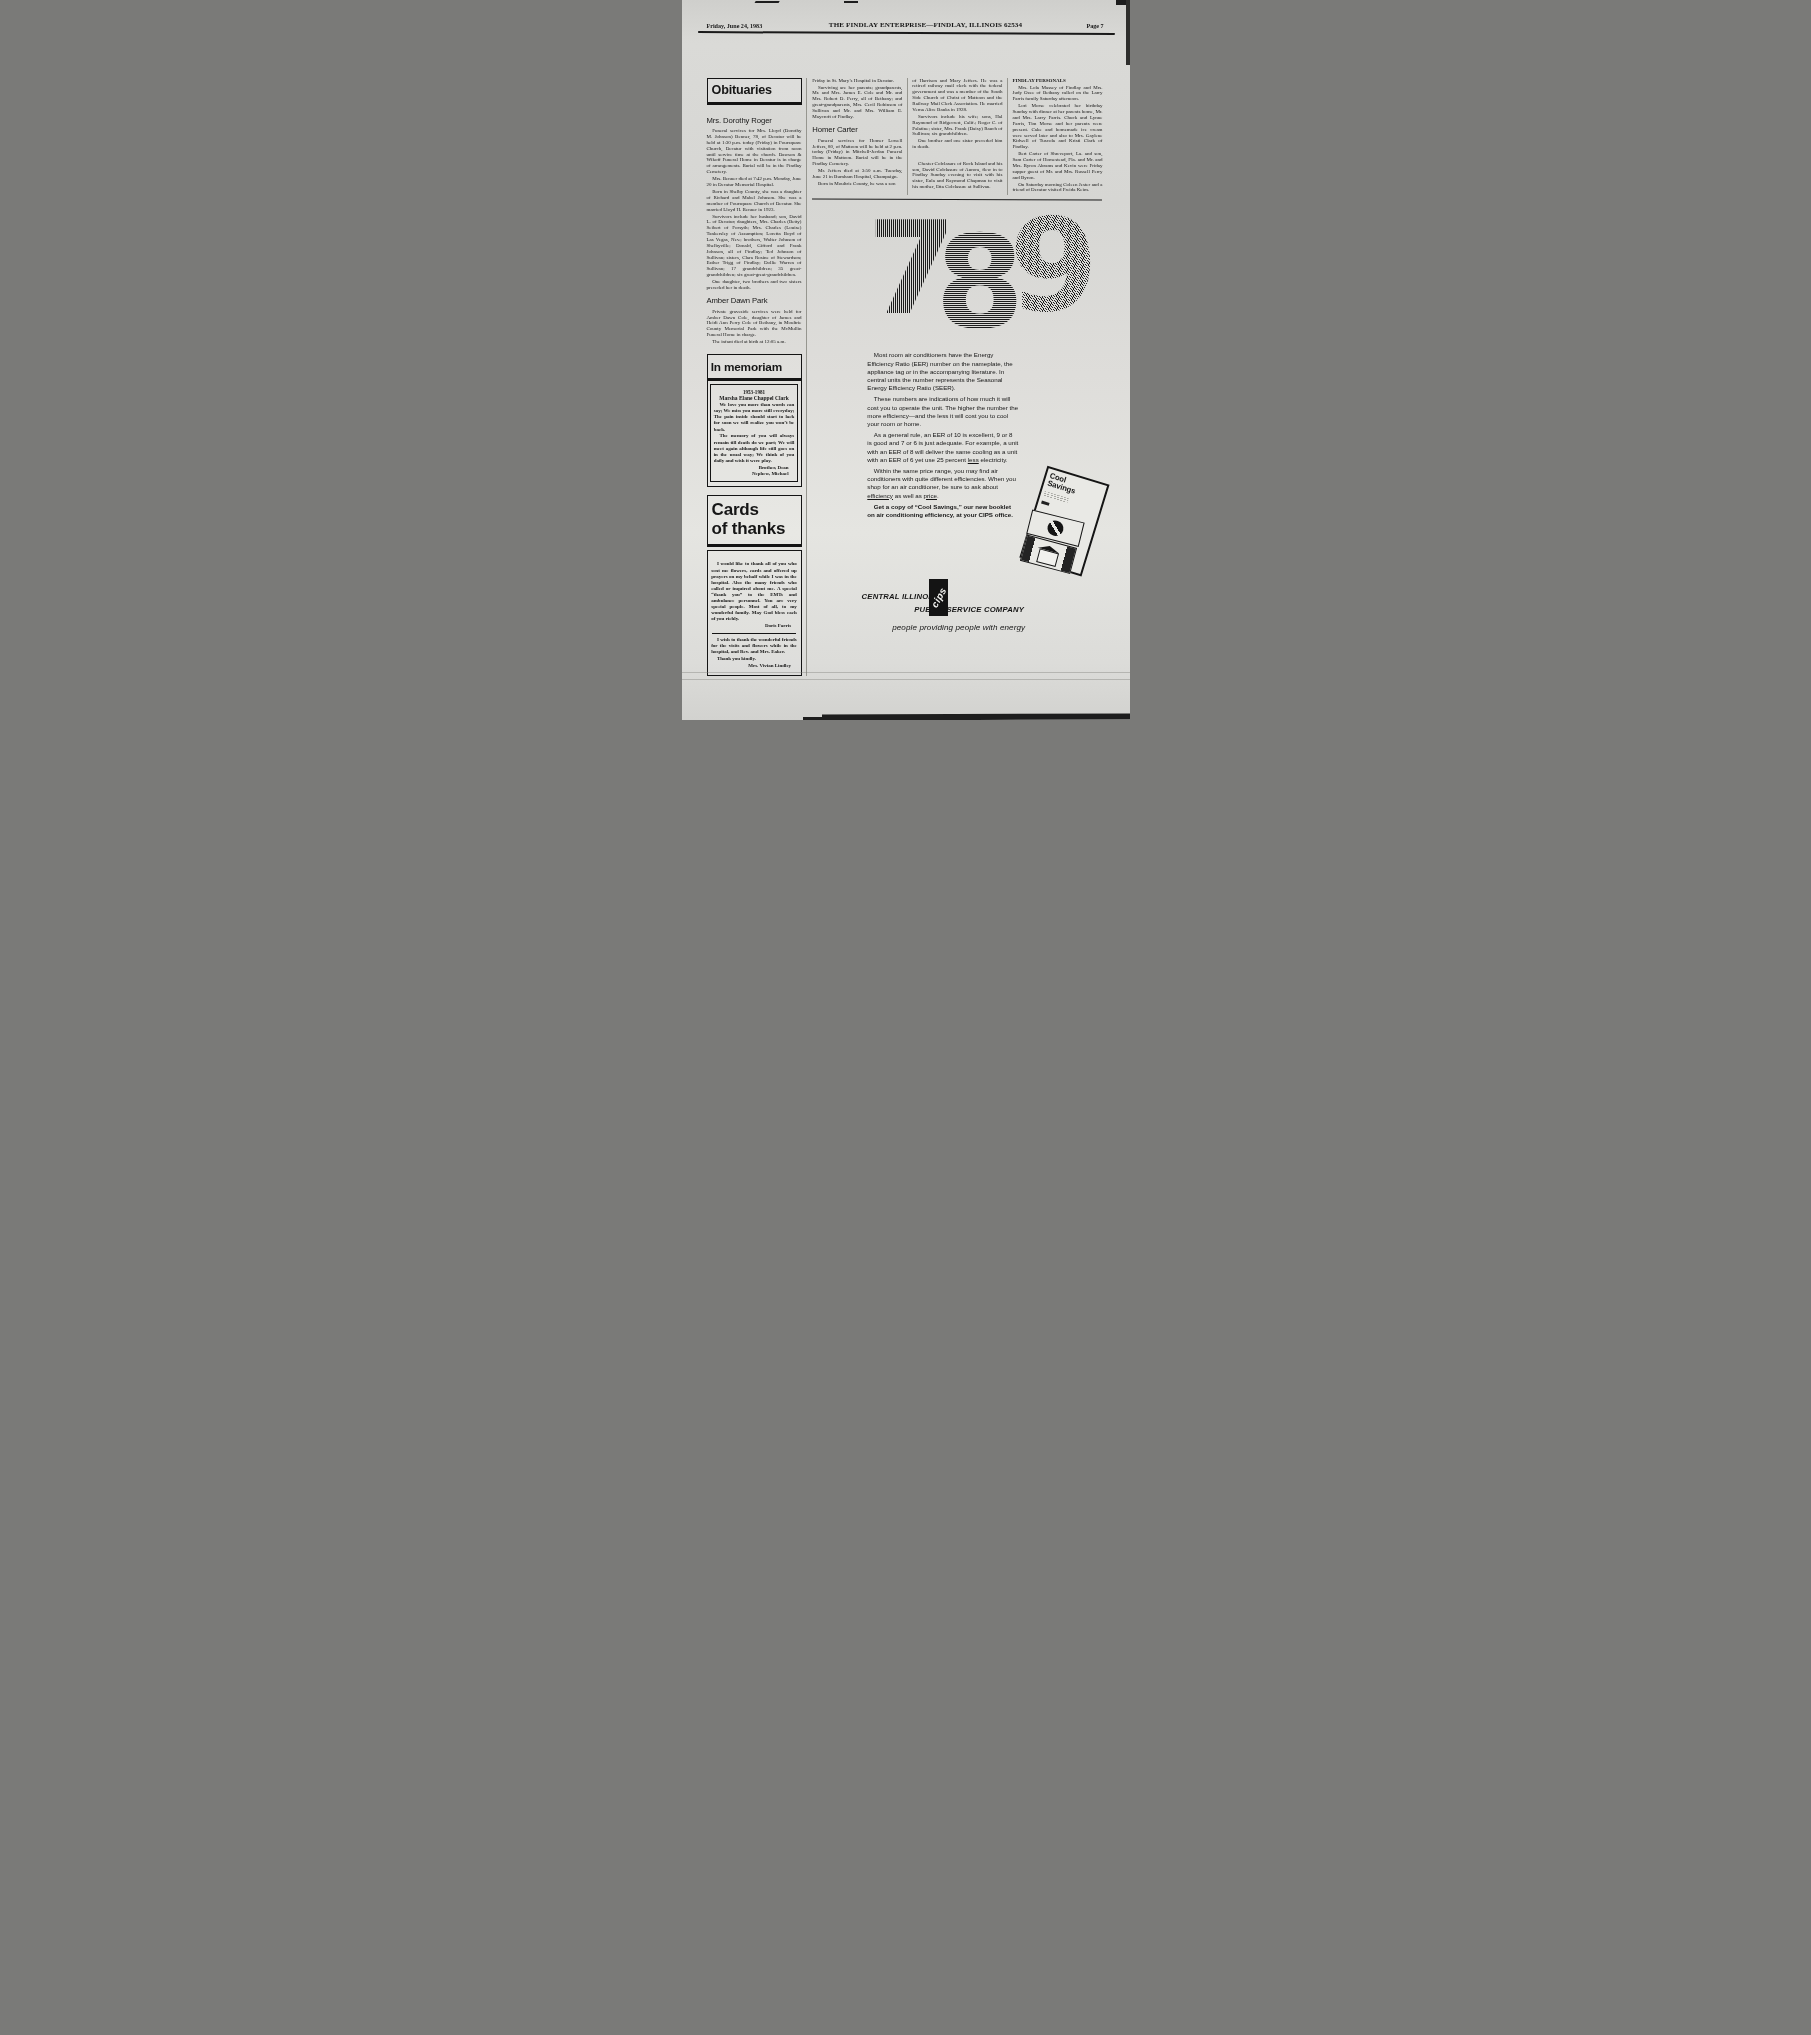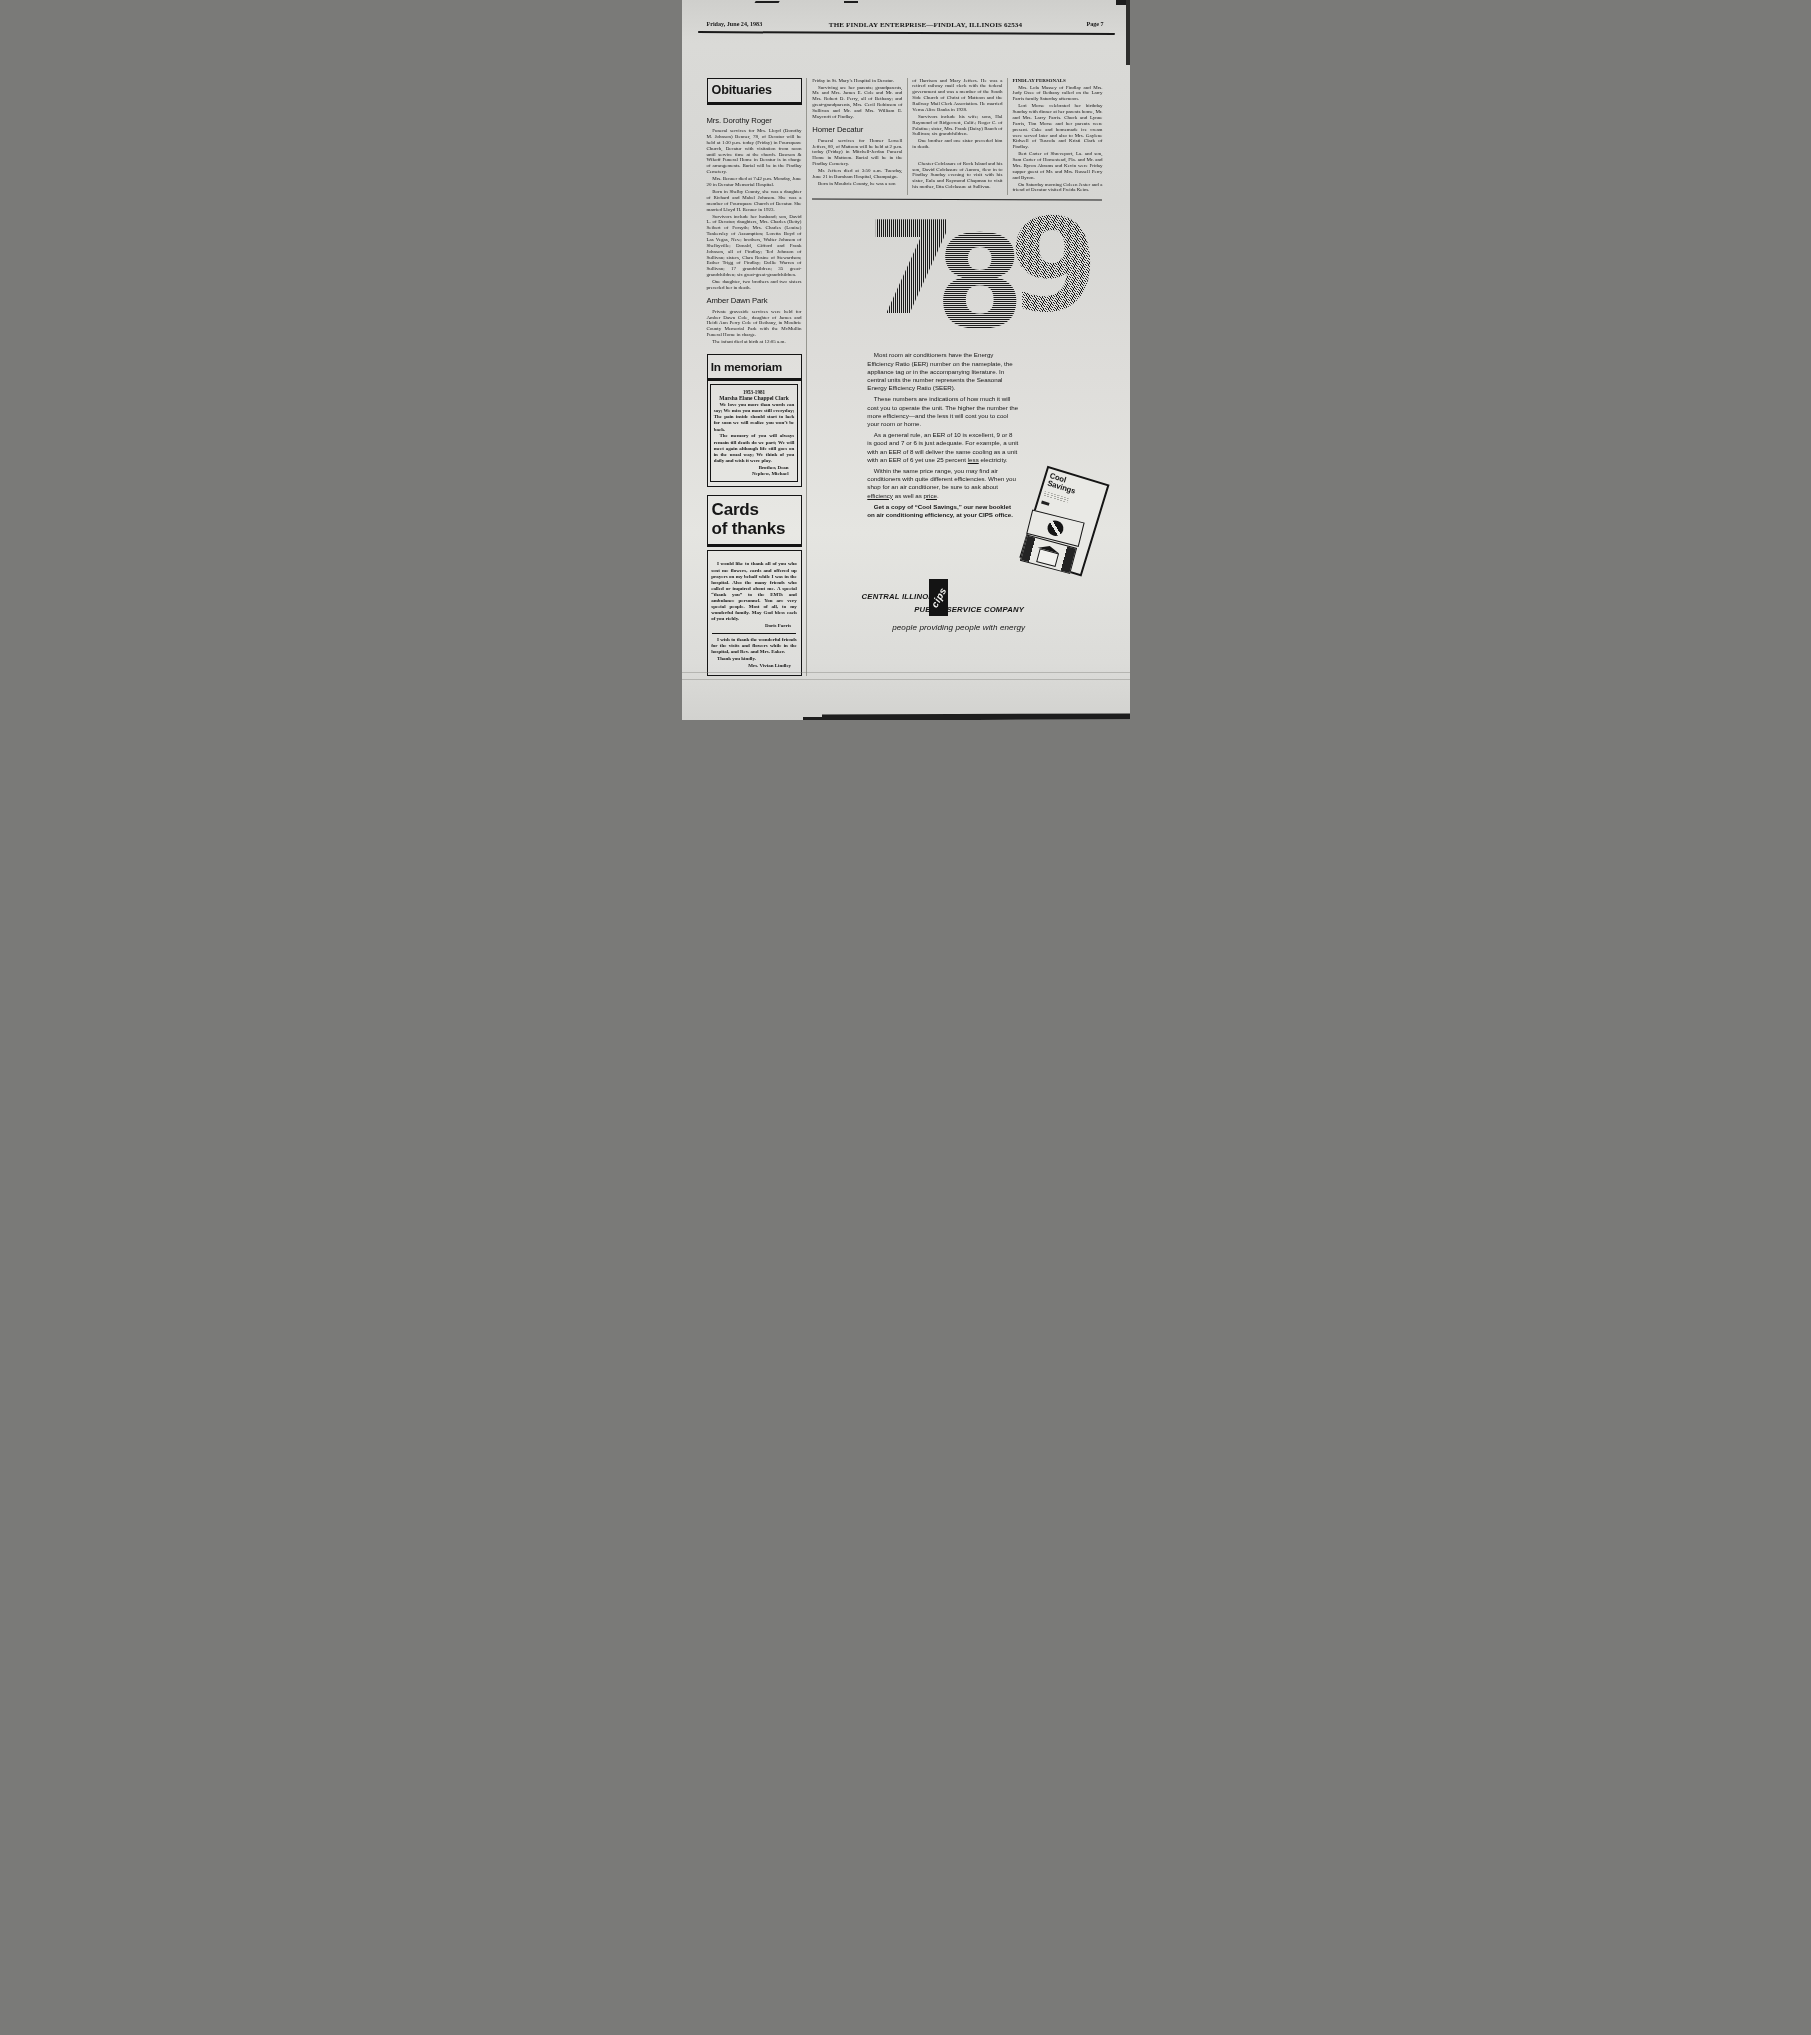--- a/index.html
+++ b/index.html
@@ -9,21 +9,21 @@
   
   .art{position:absolute;background:#1d1d1d;}
   .edge-band{right:0;top:0;width:3.7px;height:65px;background:#2e2e2c;}
   .dash1{left:73px;top:0.8px;width:24.4px;height:2.4px;transform:skewX(-30deg);}
   .dash2{left:162px;top:1.2px;width:14.7px;height:2px;}
   .corner{right:0;top:0;width:14px;height:4.9px;}
   .botbar{left:140px;right:0;bottom:0;height:6.1px;transform:skewY(-.2deg);}
   .botnub{left:121px;bottom:0;width:19.5px;height:3.3px;}
   .scanline{position:absolute;left:0;right:0;height:0.8px;background:rgba(125,125,120,.4);}
   
-  .masthead-row{display:flex;align-items:flex-start;padding:21px 26px 0 25px;}
+  .masthead-row{display:flex;align-items:flex-end;padding:21px 26px 0 25px;}
   .issue-date{font-weight:bold;font-size:6.1px;width:90px;}
   .masthead{flex:1;text-align:center;font-weight:bold;font-size:7.1px;letter-spacing:0.1px;}
   .page-num{width:49px;text-align:right;font-weight:bold;font-size:6.1px;}
   .header-rule{margin:3.3px 14.7px 0 16.3px;height:1.6px;background:#1a1a1a;border-radius:0.8px;transform:skewY(.25deg);}
   
   .content{display:flex;padding:5.7px 27px 0 25px;margin-top:38px;}
   .col1{width:95px;margin-right:4.9px;flex:none;}
   .right-area{flex:1;border-left:0.4px solid #96968F;padding-left:4.9px;min-width:0;}
   .right-top{display:flex;}
   .right-top .rcol{flex:1;min-width:0;}
@@ -148,21 +148,21 @@
         <p class="mem-p">Thank you kindly.</p>
         <div class="sig">Mrs. Vivian Lindley</div>
       </div>
     </div>
 
     <div class="right-area">
       <div class="right-top">
         <div class="rcol">
           <p class="body no-indent">Friday in St. Mary’s Hospital in Decatur.</p>
           <p class="body">Surviving are her parents; grandparents, Mr. and Mrs. James E. Cole and Mr. and Mrs. Robert D. Perry, all of Bethany; and great-grandparents, Mrs. Cecil Robinson of Sullivan and Mr. and Mrs. William E. Maycroft of Findlay.</p>
-          <h2 class="obit-name">Homer Decatur</h2>
+          <h2 class="obit-name">Homer Carter</h2>
           <p class="body">Funeral services for Homer Lowell Jeffers, 80, of Mattoon will be held at 2 p.m. today (Friday) in Mitchell-Jerdan Funeral Home in Mattoon. Burial will be in the Findlay Cemetery.</p>
           <p class="body">Mr. Jeffers died at 3:50 a.m. Tuesday, June 21 in Burnham Hospital, Champaign.</p>
           <p class="body">Born in Moultrie County, he was a son</p>
         </div>
         <div class="rcol">
           <p class="body no-indent">of Harrison and Mary Jeffers. He was a retired railway mail clerk with the federal government and was a member of the South Side Church of Christ of Mattoon and the Railway Mail Clerk Association. He married Verna Alice Banks in 1928.</p>
           <p class="body">Survivors include his wife; sons, Hal Raymond of Ridgecrest, Calif.; Roger C. of Palatine; sister, Mrs. Frank (Daisy) Rauch of Sullivan; six grandchildren.</p>
           <p class="body">One brother and one sister preceded him in death.</p>
           <p class="body gap-top">Chester Colclasure of Rock Island and his son, David Colclasure of Aurora, flew in to Findlay Sunday evening to visit with his sister, Eula and Raymond Chapman to visit his mother, Etta Colclasure at Sullivan.</p>
         </div>

